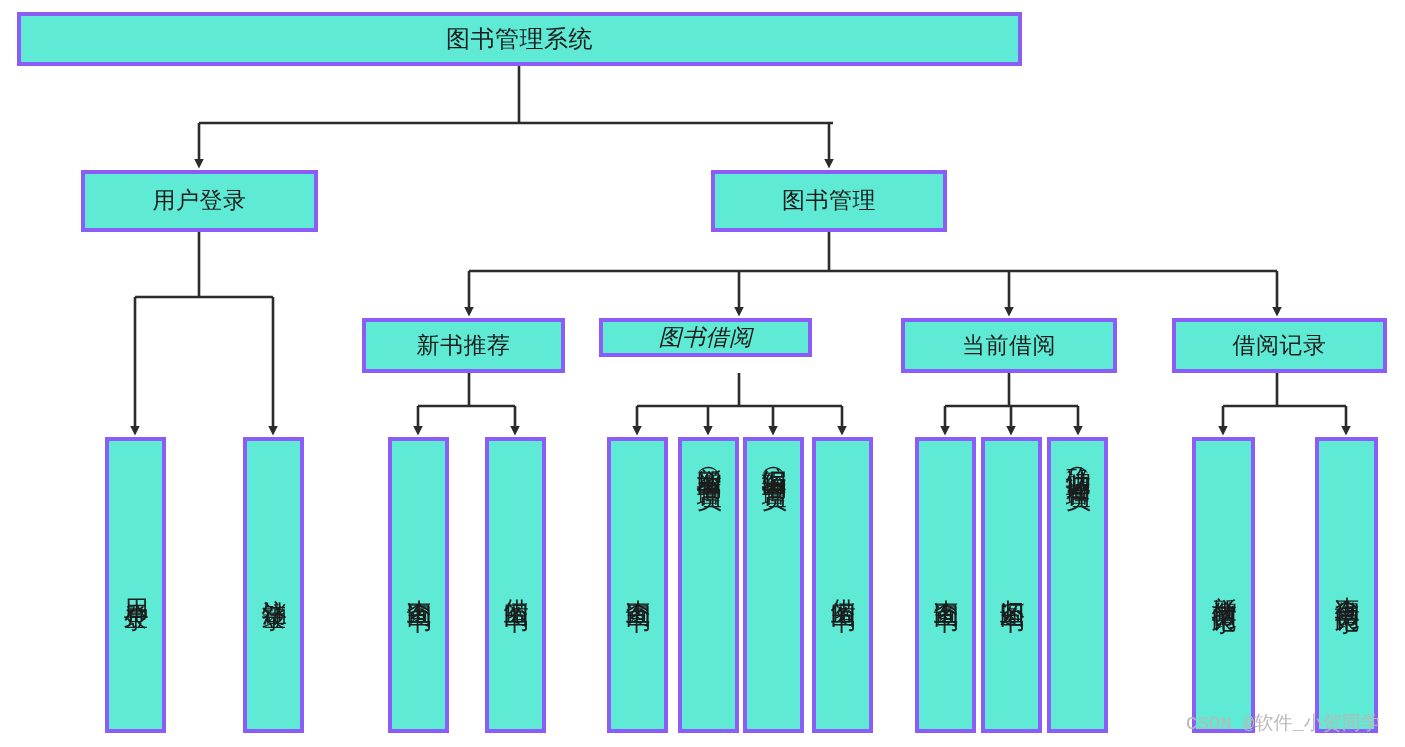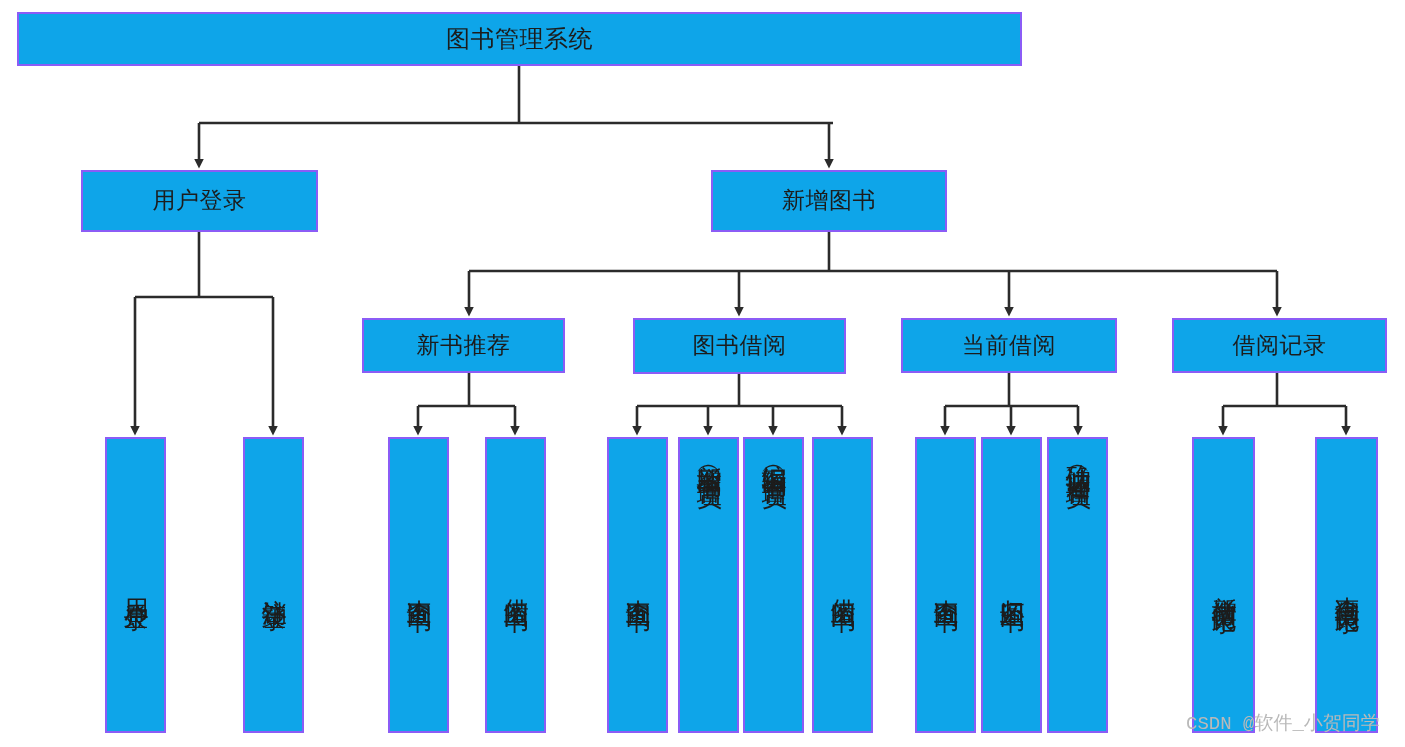--- a/index.html
+++ b/index.html
@@ -21,22 +21,22 @@
   #connectors {
     position: absolute;
     left: 0;
     top: 0;
     width: 1405px;
     height: 747px;
   }
   .node {
     position: absolute;
     box-sizing: border-box;
-    background: #0ea5e9;
-    border: 2px solid #8b5cf6;
+    background: #5eead4;
+    border: 4px solid #8b5cf6;
     display: flex;
     align-items: center;
     justify-content: center;
     z-index: 2;
   }
   .node .label {
     color: #1c1c1c;
     text-align: center;
     line-height: 1.18;
     letter-spacing: 0.5px;
@@ -136,28 +136,28 @@
 
   <div class="node h root" style="left:17px; top:12px; width:1005px; height:54px;">
     <span class="label">图书管理系统</span>
   </div>
 
   <div class="node h" style="left:81px; top:170px; width:237px; height:62px;">
     <span class="label">用户登录</span>
   </div>
 
   <div class="node h" style="left:711px; top:170px; width:236px; height:62px;">
-    <span class="label">新增图书</span>
+    <span class="label">图书管理</span>
   </div>
 
   <div class="node h" style="left:362px; top:318px; width:203px; height:55px;">
     <span class="label">新书推荐</span>
   </div>
 
-  <div class="node h" style="left:633px; top:318px; width:213px; height:56px;">
+  <div class="node h" style="left:599px; top:318px; width:213px; height:39px;font-style:italic;">
     <span class="label">图书借阅</span>
   </div>
 
   <div class="node h" style="left:1172px; top:318px; width:215px; height:55px;">
     <span class="label">借阅记录</span>
   </div>
 
   <div class="node h" style="left:901px; top:318px; width:216px; height:55px;">
     <span class="label">当前借阅</span>
   </div>

